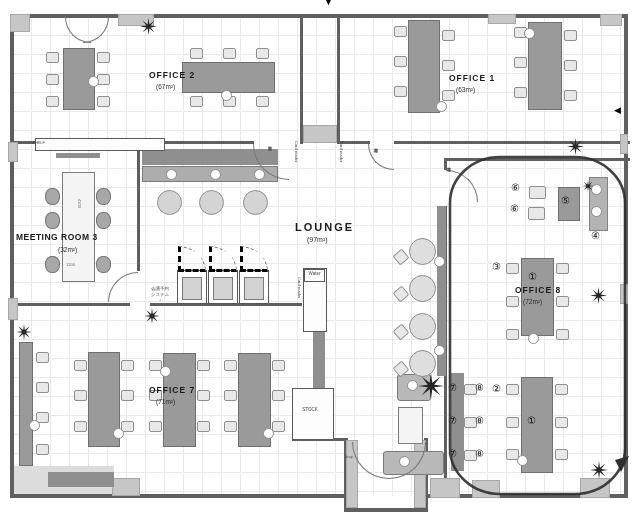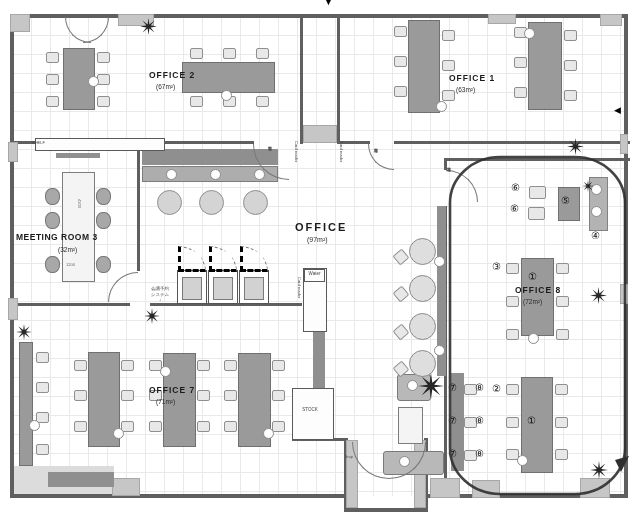--- a/index.html
+++ b/index.html
@@ -259,21 +259,21 @@
 
     <div class="lbl room" style="left:149px;top:71px;font-size:8.5px">OFFICE 2</div>
     <div class="lbl area" style="left:156px;top:83px;font-size:6.5px">(67m²)</div>
 
     <div class="lbl room" style="left:449px;top:74px;font-size:8.5px">OFFICE 1</div>
     <div class="lbl area" style="left:456px;top:86px;font-size:6.5px">(63m²)</div>
 
     <div class="lbl room" style="left:16px;top:233px;font-size:8.5px;letter-spacing:.5px">MEETING ROOM 3</div>
     <div class="lbl area" style="left:58px;top:246px;font-size:6.5px">(32m²)</div>
 
-    <div class="lbl room" style="left:295px;top:221px;font-size:11px;letter-spacing:2px;font-weight:600">OFFICE</div>
+    <div class="lbl room" style="left:295px;top:221px;font-size:11px;letter-spacing:2px;font-weight:600">LOUNGE</div>
     <div class="lbl area" style="left:307px;top:236px;font-size:7px">(97m²)</div>
 
     <div class="lbl room" style="left:149px;top:386px;font-size:8.5px">OFFICE 7</div>
     <div class="lbl area" style="left:156px;top:398px;font-size:6.5px">(71m²)</div>
 
     <div class="lbl room" style="left:515px;top:286px;font-size:8.5px">OFFICE 8</div>
     <div class="lbl area" style="left:523px;top:298px;font-size:6.5px">(72m²)</div>
 
     <span class="num" style="left:492px;top:262px">③</span>
     <span class="num" style="left:528px;top:272px">①</span>

